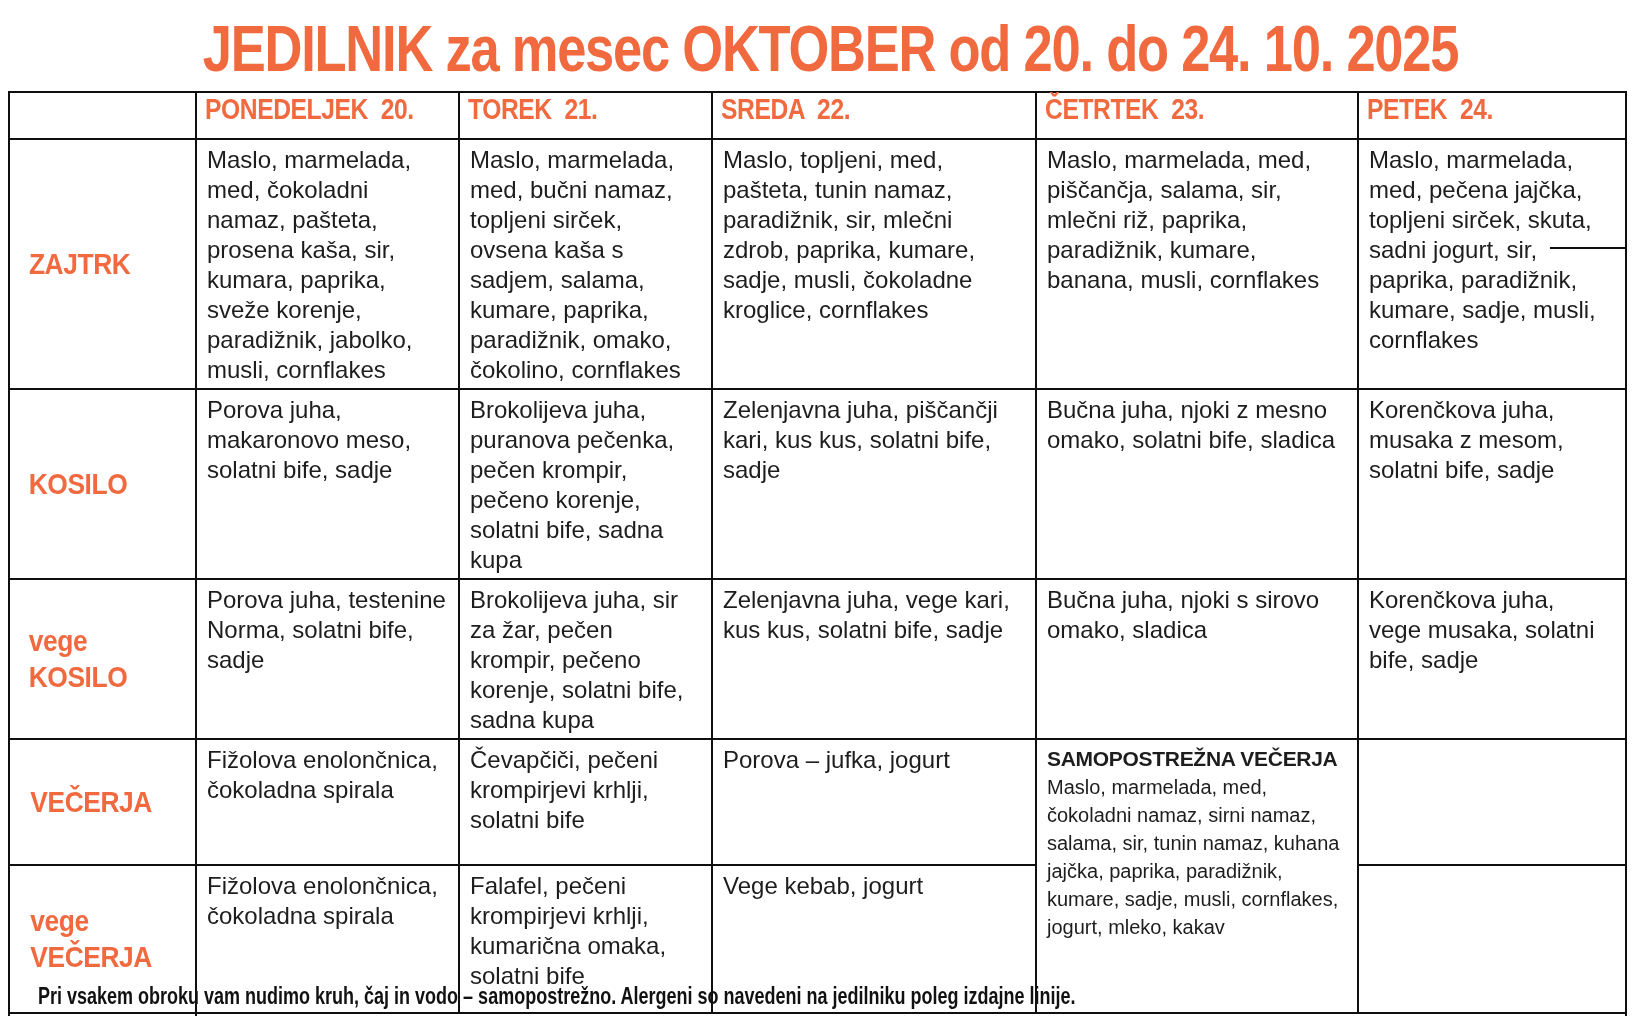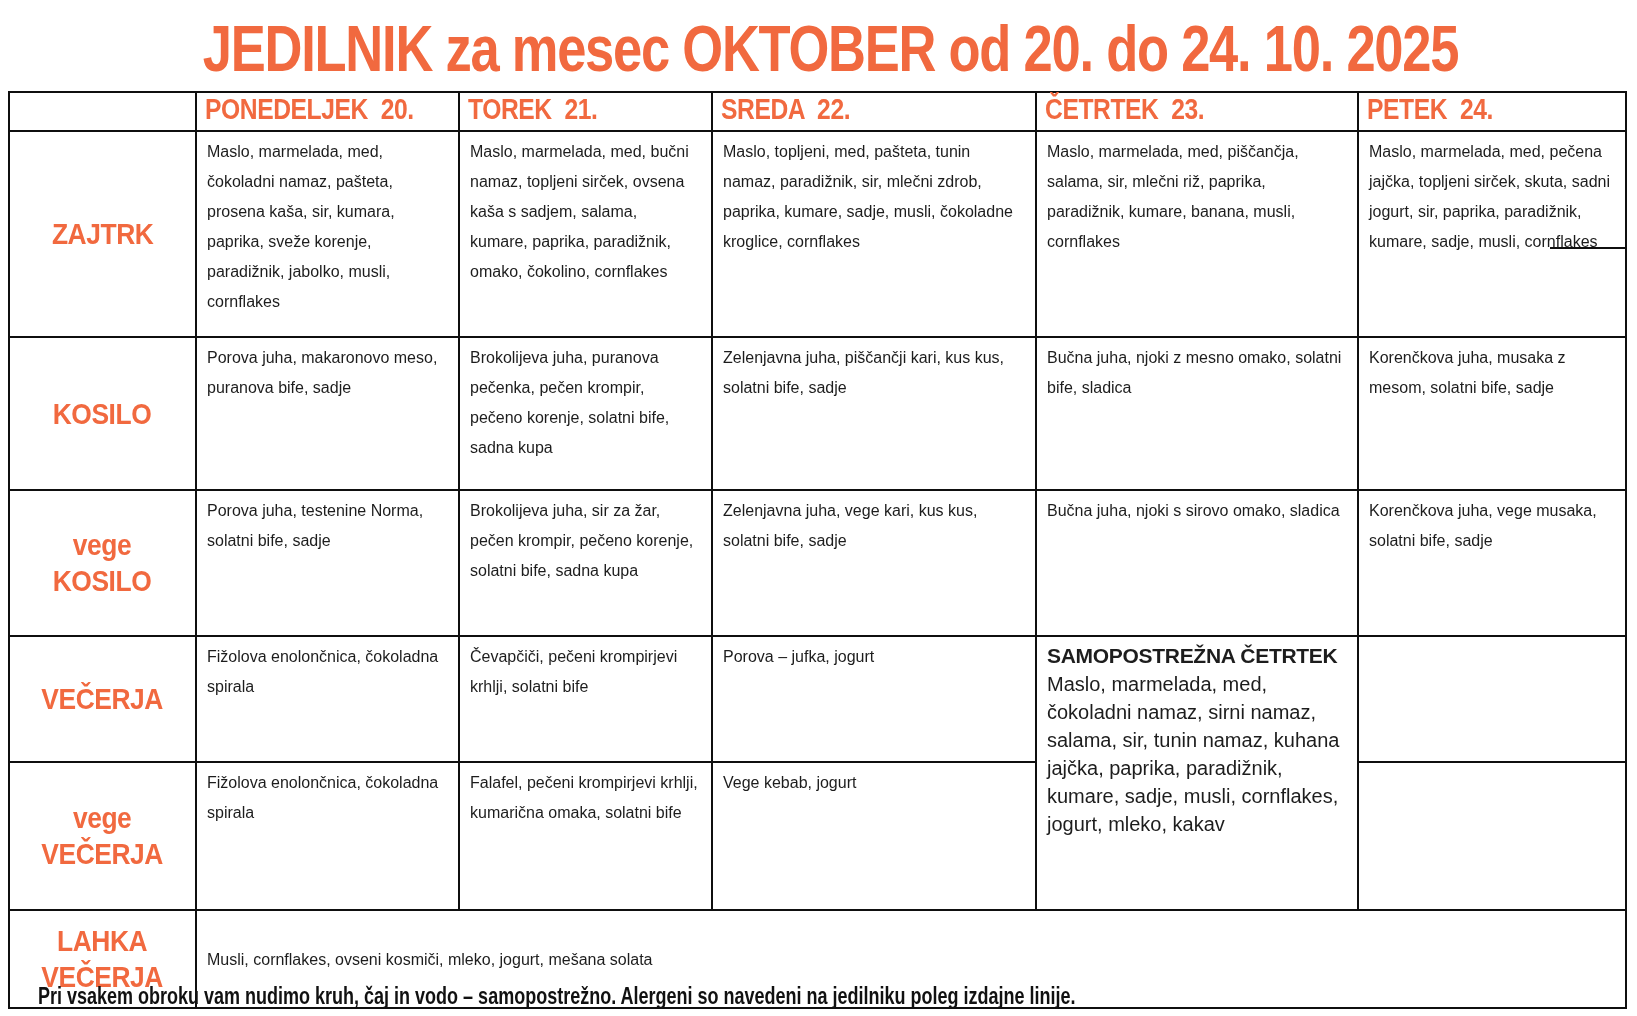--- a/index.html
+++ b/index.html
@@ -19,32 +19,32 @@
     border-collapse:collapse; table-layout:fixed;
   }
   td, th { border:2px solid var(--line); vertical-align:top; padding:5px 12px 3px 10px; }
   tr.hdr { height:36px; }
   tr.r-zajtrk { height:206px; }
   tr.r-kosilo { height:153px; }
   tr.r-vege-kosilo { height:146px; }
   tr.r-vecerja { height:126px; }
   tr.r-vege-vecerja { height:148px; }
   tr.r-lahka { height:60px; }
-  th.day { text-align:left; vertical-align:middle; padding:0 0 4px 8px; }
+  th.day { text-align:left; vertical-align:middle; padding:0 0 12px 8px; }
   th.day span {
     display:inline-block; transform:scaleX(0.85); transform-origin:0 50%;
     font-size:29px; font-weight:800; letter-spacing:-0.5px; color:var(--accent); white-space:pre;
   }
-  td.rowlabel { text-align:center; vertical-align:middle; padding:12px; }
+  td.rowlabel { vertical-align:middle; padding:12px; }
   td.rowlabel span {
     display:inline-block; transform:scaleX(0.88); transform-origin:50% 50%;
     font-size:30px; line-height:36px; font-weight:800; letter-spacing:-0.5px;
     color:var(--accent); white-space:pre-line;
   }
-  td.menu-cell { font-size:16px; line-height:30px; }
+  td.menu-cell { font-size:24px; line-height:30px; }
   td.thu-special { line-height:28px; font-size:20px; }
   td.thu-special .head { font-weight:700; font-size:21px; letter-spacing:-0.3px; }
   .footer-note {
     position:absolute; left:38px; top:982px; white-space:nowrap;
     font-size:24px; font-weight:700; color:#111;
     transform:scaleX(0.75); transform-origin:0 50%;
   }
   .artifact-seg { position:absolute; left:1550px; top:247px; width:77px; height:2px; background:var(--line); }
 </style>
 </head>
@@ -75,42 +75,42 @@
   <tr class="r-zajtrk">
     <td class="rowlabel"><span>ZAJTRK</span></td>
     <td class="menu-cell">Maslo, marmelada, med, čokoladni namaz, pašteta, prosena kaša, sir, kumara, paprika, sveže korenje, paradižnik, jabolko, musli, cornflakes</td>
     <td class="menu-cell">Maslo, marmelada, med, bučni namaz, topljeni sirček, ovsena kaša s sadjem, salama, kumare, paprika, paradižnik, omako, čokolino, cornflakes</td>
     <td class="menu-cell">Maslo, topljeni, med, pašteta, tunin namaz, paradižnik, sir, mlečni zdrob, paprika, kumare, sadje, musli, čokoladne kroglice, cornflakes</td>
     <td class="menu-cell">Maslo, marmelada, med, piščančja, salama, sir, mlečni riž,  paprika, paradižnik, kumare, banana, musli, cornflakes</td>
     <td class="menu-cell">Maslo, marmelada, med, pečena jajčka, topljeni sirček, skuta, sadni jogurt, sir, paprika, paradižnik, kumare, sadje, musli, cornflakes</td>
   </tr>
   <tr class="r-kosilo">
     <td class="rowlabel"><span>KOSILO</span></td>
-    <td class="menu-cell">Porova juha, makaronovo meso, puranova bife, sadje</td>
+    <td class="menu-cell">Porova juha, makaronovo meso, solatni bife, sadje</td>
     <td class="menu-cell">Brokolijeva juha, puranova pečenka, pečen krompir, pečeno korenje, solatni bife, sadna kupa</td>
     <td class="menu-cell">Zelenjavna juha, piščančji kari, kus kus, solatni bife, sadje</td>
     <td class="menu-cell">Bučna juha, njoki z mesno omako, solatni bife, sladica</td>
     <td class="menu-cell">Korenčkova juha, musaka z mesom, solatni bife, sadje</td>
   </tr>
   <tr class="r-vege-kosilo">
     <td class="rowlabel"><span>vege
 KOSILO</span></td>
     <td class="menu-cell">Porova juha, testenine Norma, solatni bife, sadje</td>
     <td class="menu-cell">Brokolijeva juha, sir za žar, pečen krompir, pečeno korenje, solatni bife, sadna kupa</td>
     <td class="menu-cell">Zelenjavna juha, vege kari, kus kus, solatni bife, sadje</td>
     <td class="menu-cell">Bučna juha, njoki s sirovo omako, sladica</td>
     <td class="menu-cell">Korenčkova juha, vege musaka, solatni bife, sadje</td>
   </tr>
   <tr class="r-vecerja">
     <td class="rowlabel"><span>VEČERJA</span></td>
     <td class="menu-cell">Fižolova enolončnica, čokoladna spirala</td>
     <td class="menu-cell">Čevapčiči, pečeni krompirjevi krhlji, solatni bife</td>
     <td class="menu-cell">Porova – jufka, jogurt</td>
     <td class="thu-special" rowspan="2">
-      <div class="head">SAMOPOSTREŽNA ČETRTEK</div>
+      <div class="head">SAMOPOSTREŽNA VEČERJA</div>
       <div>Maslo, marmelada, med, čokoladni namaz, sirni namaz, salama, sir, tunin namaz, kuhana jajčka, paprika, paradižnik, kumare, sadje, musli, cornflakes, jogurt, mleko, kakav</div>
     </td>
     <td class="menu-cell"></td>
   </tr>
   <tr class="r-vege-vecerja">
     <td class="rowlabel"><span>vege
 VEČERJA</span></td>
     <td class="menu-cell">Fižolova enolončnica, čokoladna spirala</td>
     <td class="menu-cell">Falafel, pečeni krompirjevi krhlji, kumarična omaka, solatni bife</td>
     <td class="menu-cell">Vege kebab, jogurt</td>

